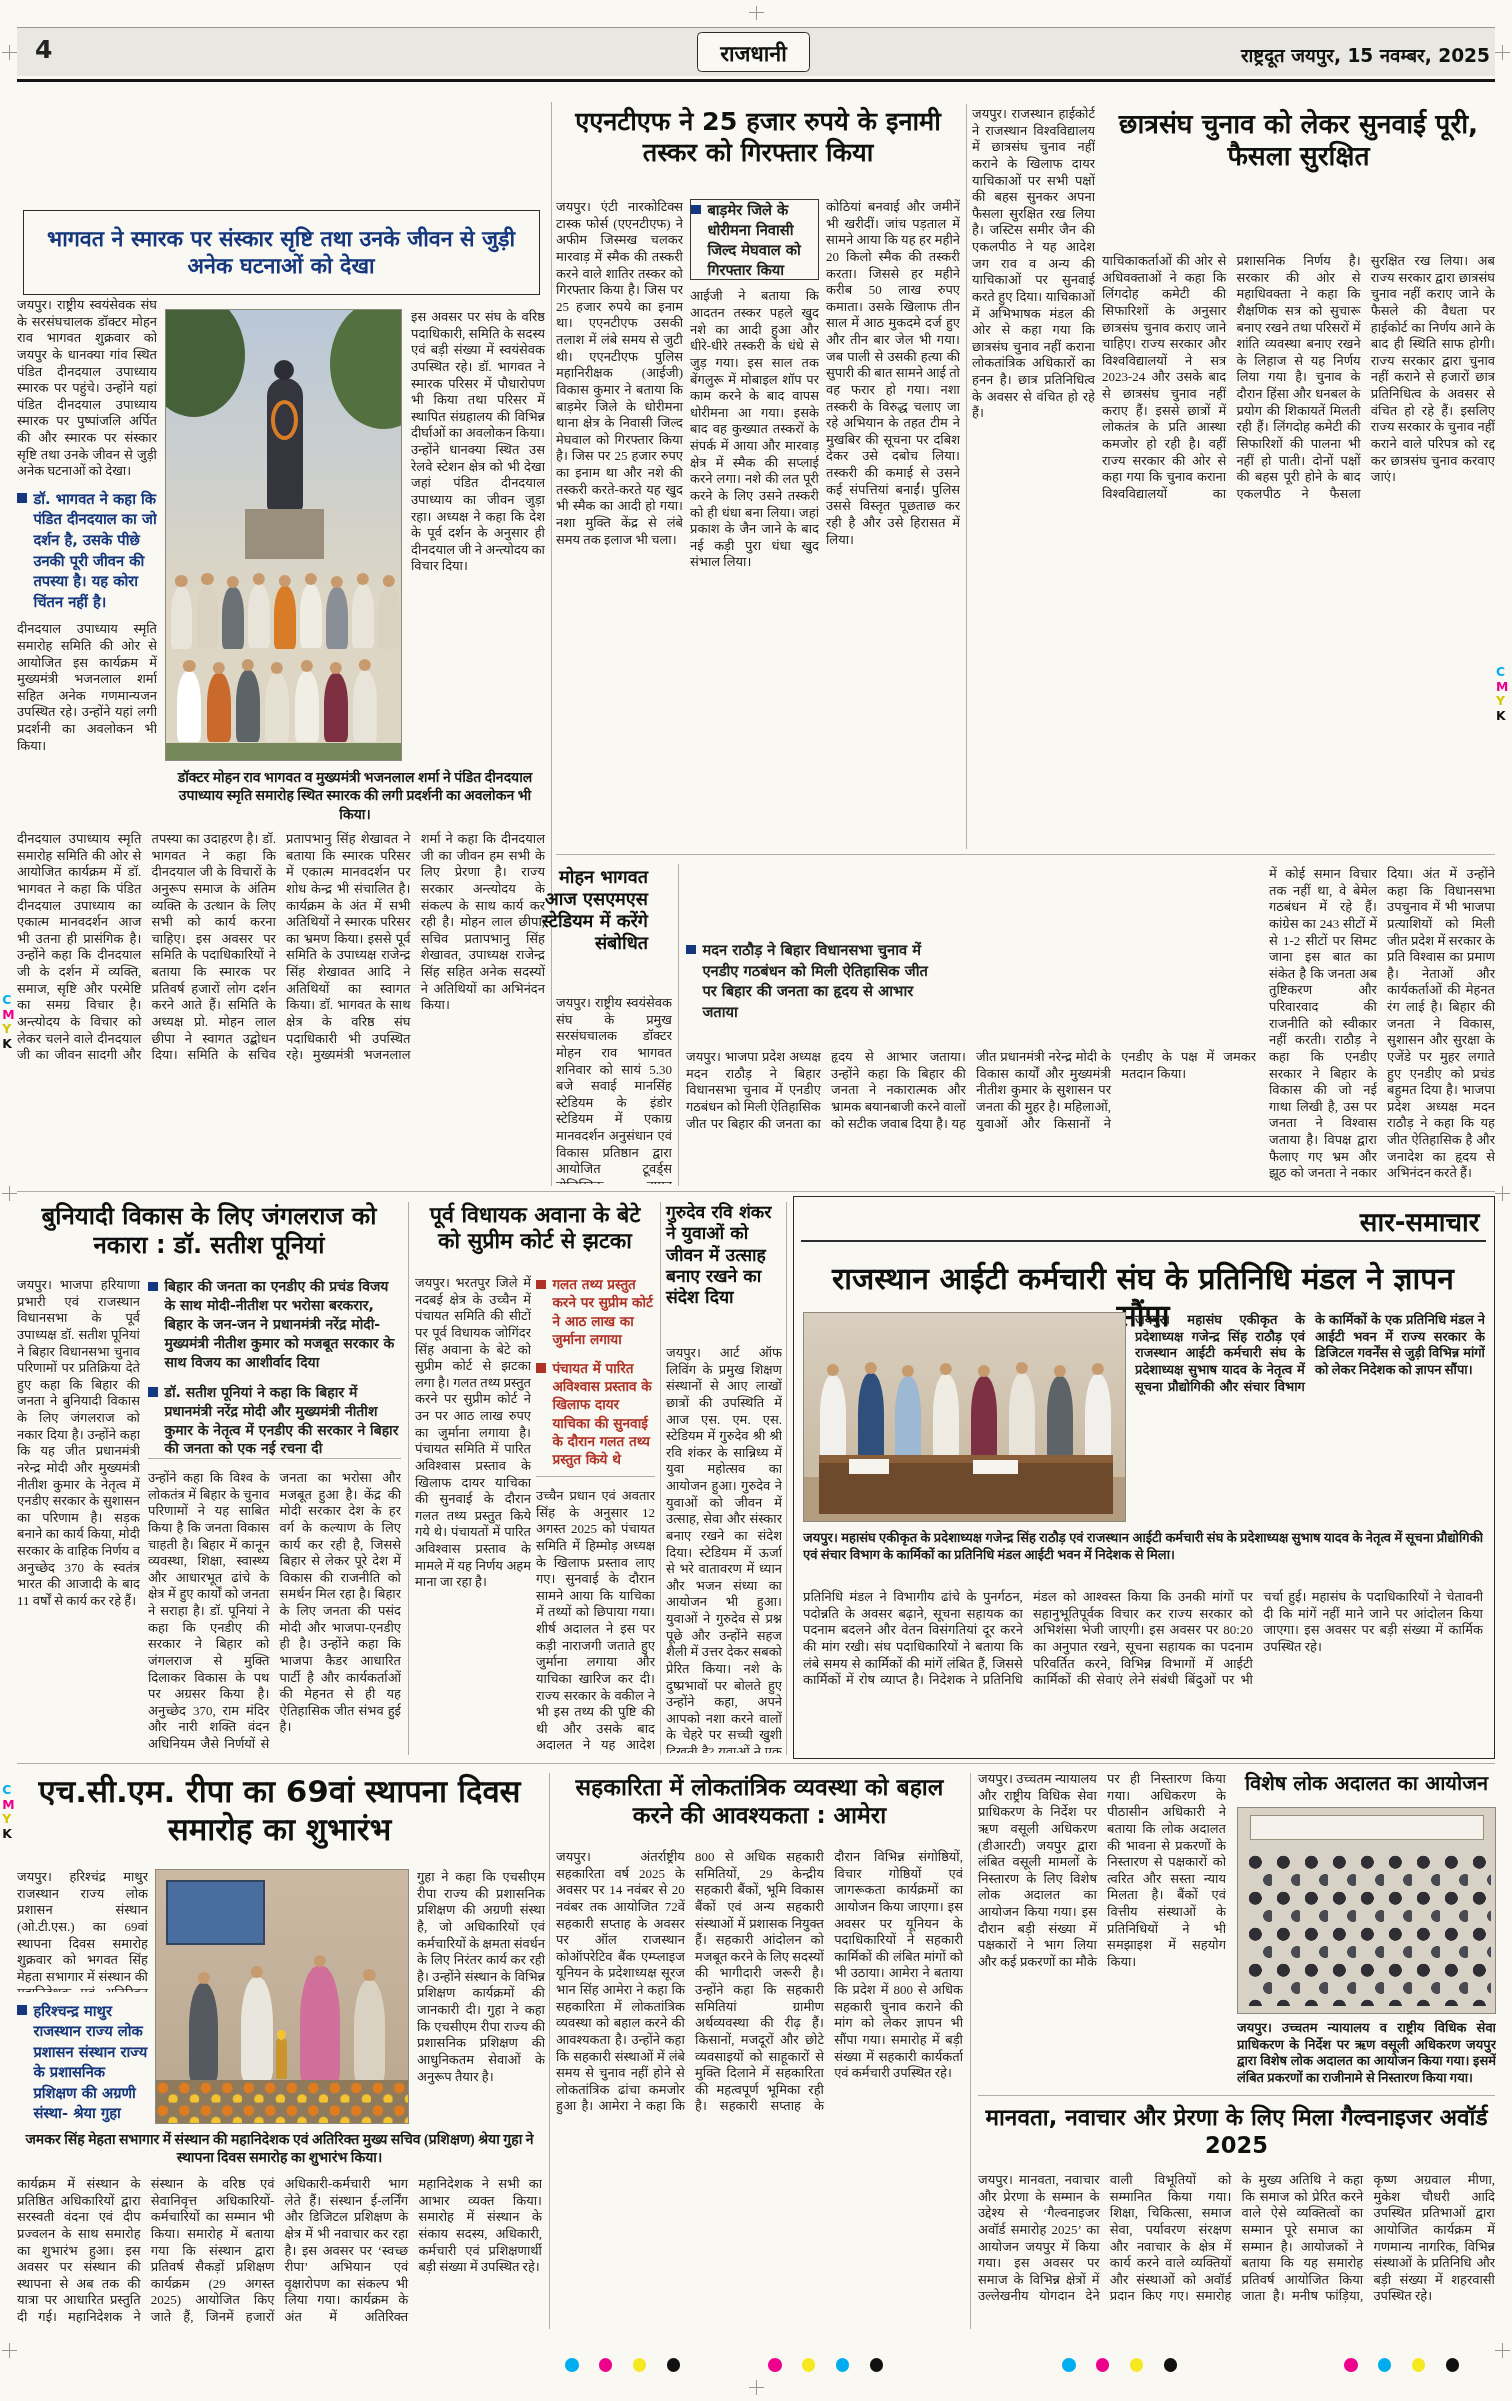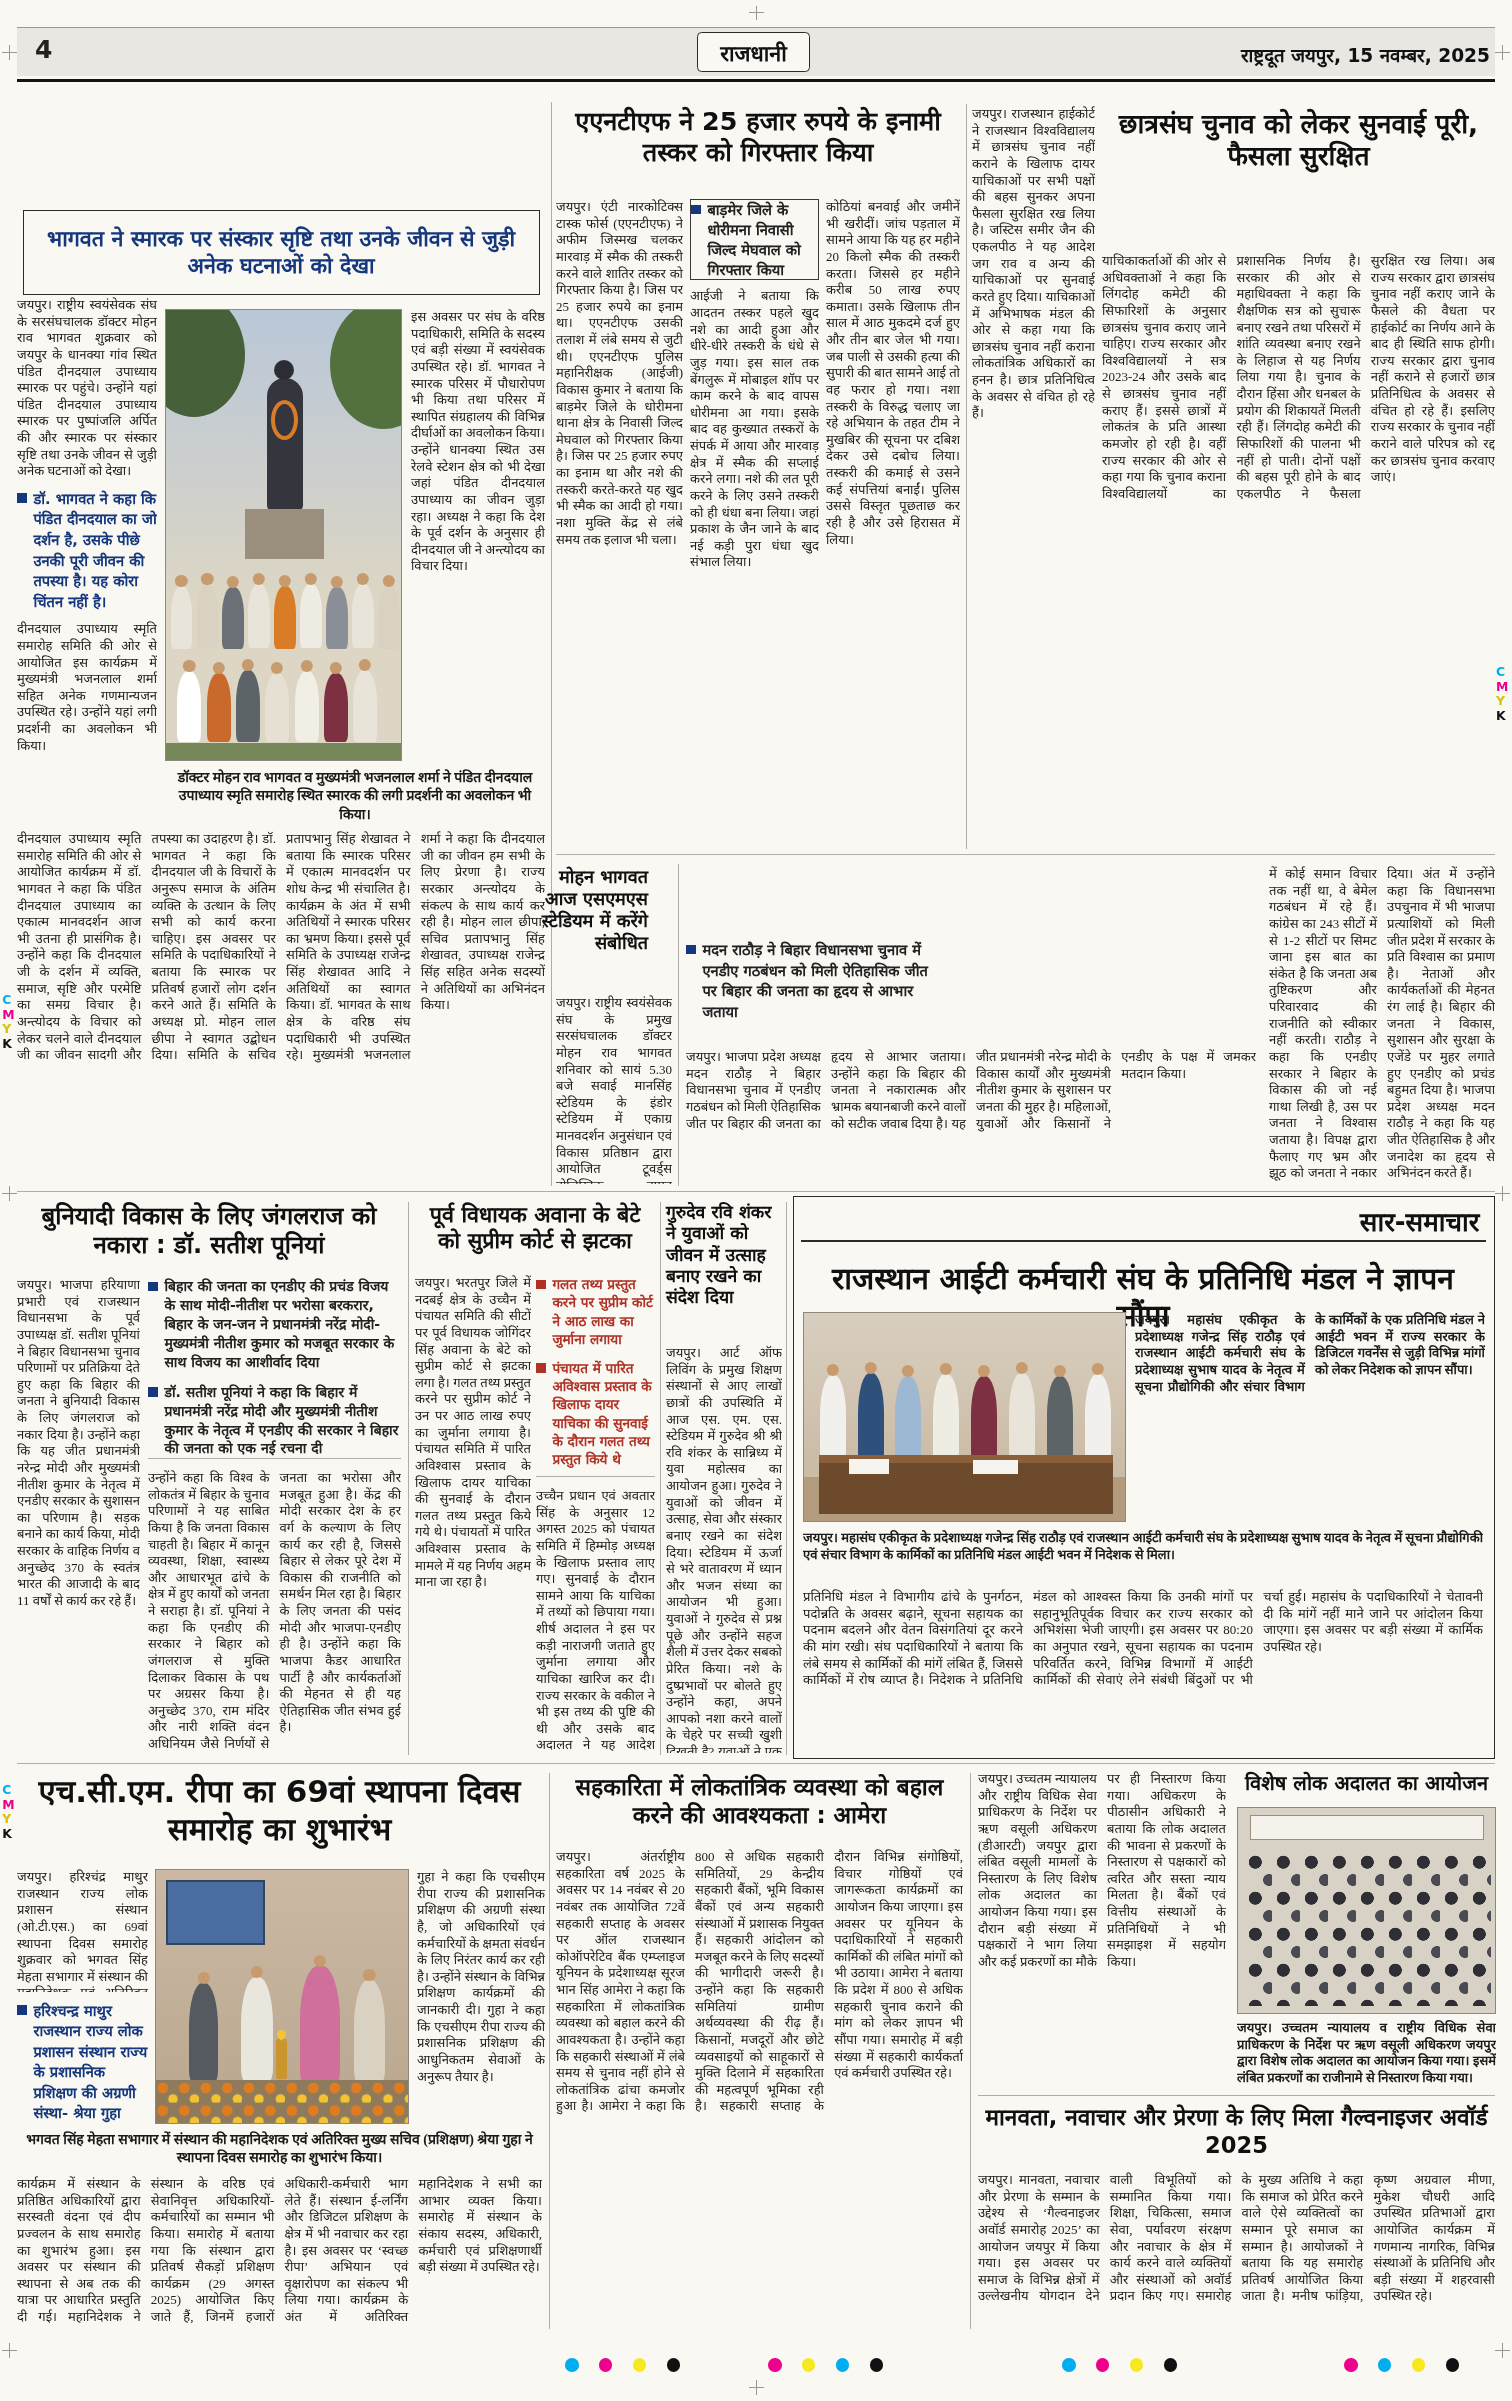--- a/index.html
+++ b/index.html
@@ -238,21 +238,21 @@
     <div class="fig" style="left:144px;top:96px;width:40px;height:119px;background:#cf6f9a"></div>
     <div class="fig" style="left:198px;top:110px;width:30.5px;height:102px;background:#d9d2c2"></div>
     <div class="abs" style="left:120px;top:169px;width:11.3px;height:40px;background:#c9952c;border-radius:2.3px"></div>
     <div class="abs" style="left:121px;top:160px;width:9px;height:9px;background:#f4c430;border-radius:50% 50% 50% 0;transform:rotate(-45deg)"></div>
     <div class="abs" style="left:0;top:210px;width:254px;height:45px;
                 background-image:radial-gradient(circle at 6.8px 8px,#e07c20 5.1px,transparent 5.6px),radial-gradient(circle at 17px 19px,#f4c430 4.5px,transparent 5.1px);
                 background-size:21.5px 22.6px;background-color:#8f7a5c"></div>
   </div>
 
   <div class="abs bt" style="left:417px;top:1869px;width:128px;height:255px">गुहा ने कहा कि एचसीएम रीपा राज्य की प्रशासनिक प्रशिक्षण की अग्रणी संस्था है, जो अधिकारियों एवं कर्मचारियों के क्षमता संवर्धन के लिए निरंतर कार्य कर रही है। उन्होंने संस्थान के विभिन्न प्रशिक्षण कार्यक्रमों की जानकारी दी। गुहा ने कहा कि एचसीएम रीपा राज्य की प्रशासनिक प्रशिक्षण की आधुनिकतम सेवाओं के अनुरूप तैयार है।</div>
-  <div class="abs cap" style="left:17px;top:2131px;width:525px;height:40px">भगवत सिंह मेहता सभागार में संस्थान की महानिदेशक एवं अतिरिक्त मुख्य सचिव (प्रशिक्षण) श्रेया गुहा ने स्थापना दिवस समारोह का शुभारंभ किया।</div>
+  <div class="abs cap" style="left:17px;top:2131px;width:525px;height:40px">जमकर सिंह मेहता सभागार में संस्थान की महानिदेशक एवं अतिरिक्त मुख्य सचिव (प्रशिक्षण) श्रेया गुहा ने स्थापना दिवस समारोह का शुभारंभ किया।</div>
   <div class="abs bt cols4" style="left:17px;top:2176px;width:525px;height:152px">कार्यक्रम में संस्थान के प्रतिष्ठित अधिकारियों द्वारा सरस्वती वंदना एवं दीप प्रज्वलन के साथ समारोह का शुभारंभ हुआ। इस अवसर पर संस्थान की स्थापना से अब तक की यात्रा पर आधारित प्रस्तुति दी गई। महानिदेशक ने संस्थान के वरिष्ठ एवं सेवानिवृत्त अधिकारियों-कर्मचारियों का सम्मान भी किया। समारोह में बताया गया कि संस्थान द्वारा प्रतिवर्ष सैकड़ों प्रशिक्षण कार्यक्रम (29 अगस्त 2025) आयोजित किए जाते हैं, जिनमें हजारों अधिकारी-कर्मचारी भाग लेते हैं। संस्थान ई-लर्निंग और डिजिटल प्रशिक्षण के क्षेत्र में भी नवाचार कर रहा है। इस अवसर पर ‘स्वच्छ रीपा’ अभियान एवं वृक्षारोपण का संकल्प भी लिया गया। कार्यक्रम के अंत में अतिरिक्त महानिदेशक ने सभी का आभार व्यक्त किया। समारोह में संस्थान के संकाय सदस्य, अधिकारी, कर्मचारी एवं प्रशिक्षणार्थी बड़ी संख्या में उपस्थित रहे।</div>
 
   <div class="abs hl" style="left:556px;top:1773px;width:407px;height:67px;font-size:23px">सहकारिता में लोकतांत्रिक व्यवस्था को बहाल करने की आवश्यकता : आमेरा</div>
   <div class="abs bt cols3" style="left:556px;top:1849px;width:407px;height:480px">जयपुर। अंतर्राष्ट्रीय सहकारिता वर्ष 2025 के अवसर पर 14 नवंबर से 20 नवंबर तक आयोजित 72वें सहकारी सप्ताह के अवसर पर ऑल राजस्थान कोऑपरेटिव बैंक एम्प्लाइज यूनियन के प्रदेशाध्यक्ष सूरज भान सिंह आमेरा ने कहा कि सहकारिता में लोकतांत्रिक व्यवस्था को बहाल करने की आवश्यकता है। उन्होंने कहा कि सहकारी संस्थाओं में लंबे समय से चुनाव नहीं होने से लोकतांत्रिक ढांचा कमजोर हुआ है। आमेरा ने कहा कि 800 से अधिक सहकारी समितियों, 29 केन्द्रीय सहकारी बैंकों, भूमि विकास बैंकों एवं अन्य सहकारी संस्थाओं में प्रशासक नियुक्त हैं। सहकारी आंदोलन को मजबूत करने के लिए सदस्यों की भागीदारी जरूरी है। उन्होंने कहा कि सहकारी समितियां ग्रामीण अर्थव्यवस्था की रीढ़ हैं। किसानों, मजदूरों और छोटे व्यवसाइयों को साहूकारों से मुक्ति दिलाने में सहकारिता की महत्वपूर्ण भूमिका रही है। सहकारी सप्ताह के दौरान विभिन्न संगोष्ठियों, विचार गोष्ठियों एवं जागरूकता कार्यक्रमों का आयोजन किया जाएगा। इस अवसर पर यूनियन के पदाधिकारियों ने सहकारी कार्मिकों की लंबित मांगों को भी उठाया। आमेरा ने बताया कि प्रदेश में 800 से अधिक सहकारी चुनाव कराने की मांग को लेकर ज्ञापन भी सौंपा गया। समारोह में बड़ी संख्या में सहकारी कार्यकर्ता एवं कर्मचारी उपस्थित रहे।</div>
 
   <div class="abs hl" style="left:1237px;top:1771px;width:259px;height:30.5px;font-size:20px">विशेष लोक अदालत का आयोजन</div>
   <div class="abs bt cols2" style="left:978px;top:1771px;width:248px;height:316px">जयपुर। उच्चतम न्यायालय और राष्ट्रीय विधिक सेवा प्राधिकरण के निर्देश पर ऋण वसूली अधिकरण (डीआरटी) जयपुर द्वारा लंबित वसूली मामलों के निस्तारण के लिए विशेष लोक अदालत का आयोजन किया गया। इस दौरान बड़ी संख्या में पक्षकारों ने भाग लिया और कई प्रकरणों का मौके पर ही निस्तारण किया गया। अधिकरण के पीठासीन अधिकारी ने बताया कि लोक अदालत की भावना से प्रकरणों के निस्तारण से पक्षकारों को त्वरित और सस्ता न्याय मिलता है। बैंकों एवं वित्तीय संस्थाओं के प्रतिनिधियों ने भी समझाइश में सहयोग किया।</div>
   <div class="photo" style="left:1237px;top:1807px;width:259px;height:207px">
     <div class="abs" style="left:0;top:0;width:259px;height:207px;background:#d8d2c6"></div>
     <div class="abs" style="left:12.4px;top:6.8px;width:234px;height:25px;background:#f4f2ea;border:1.1px solid #9a8f7c"></div>

